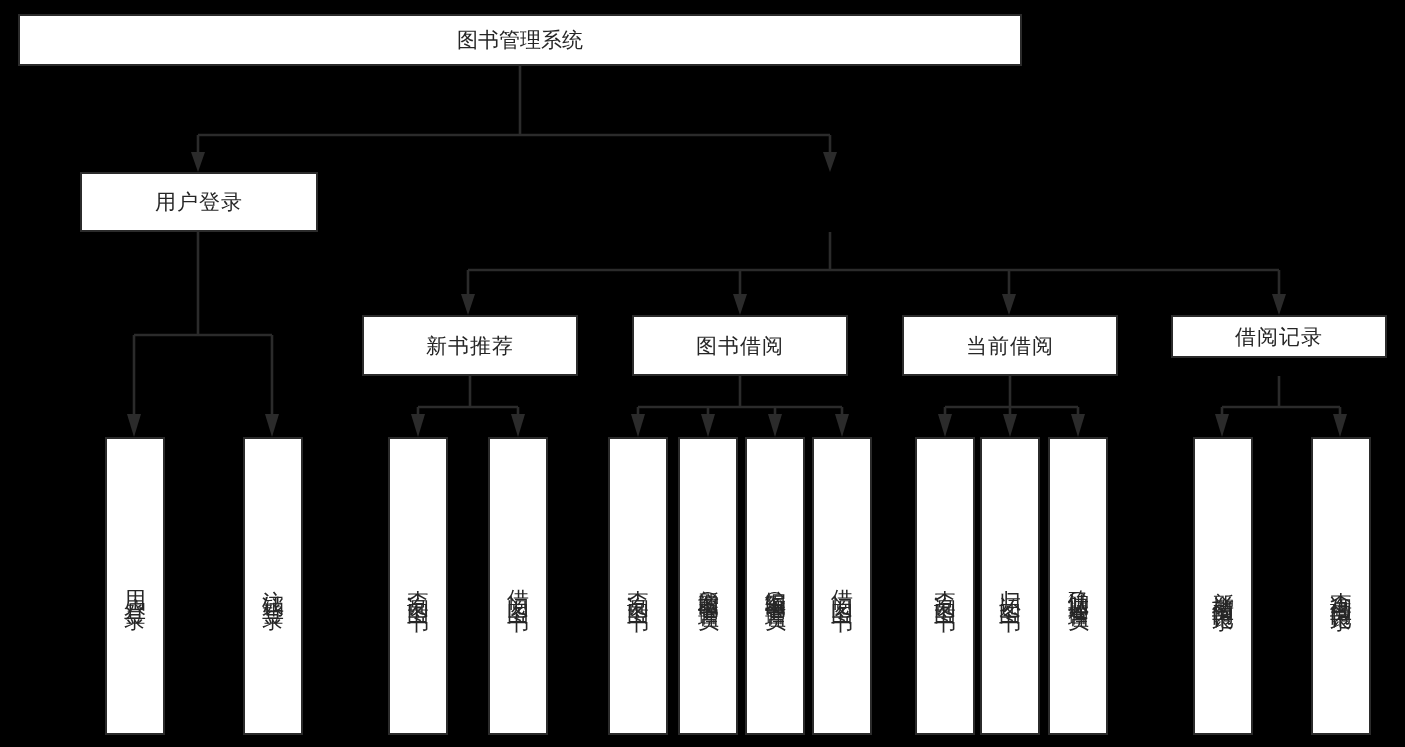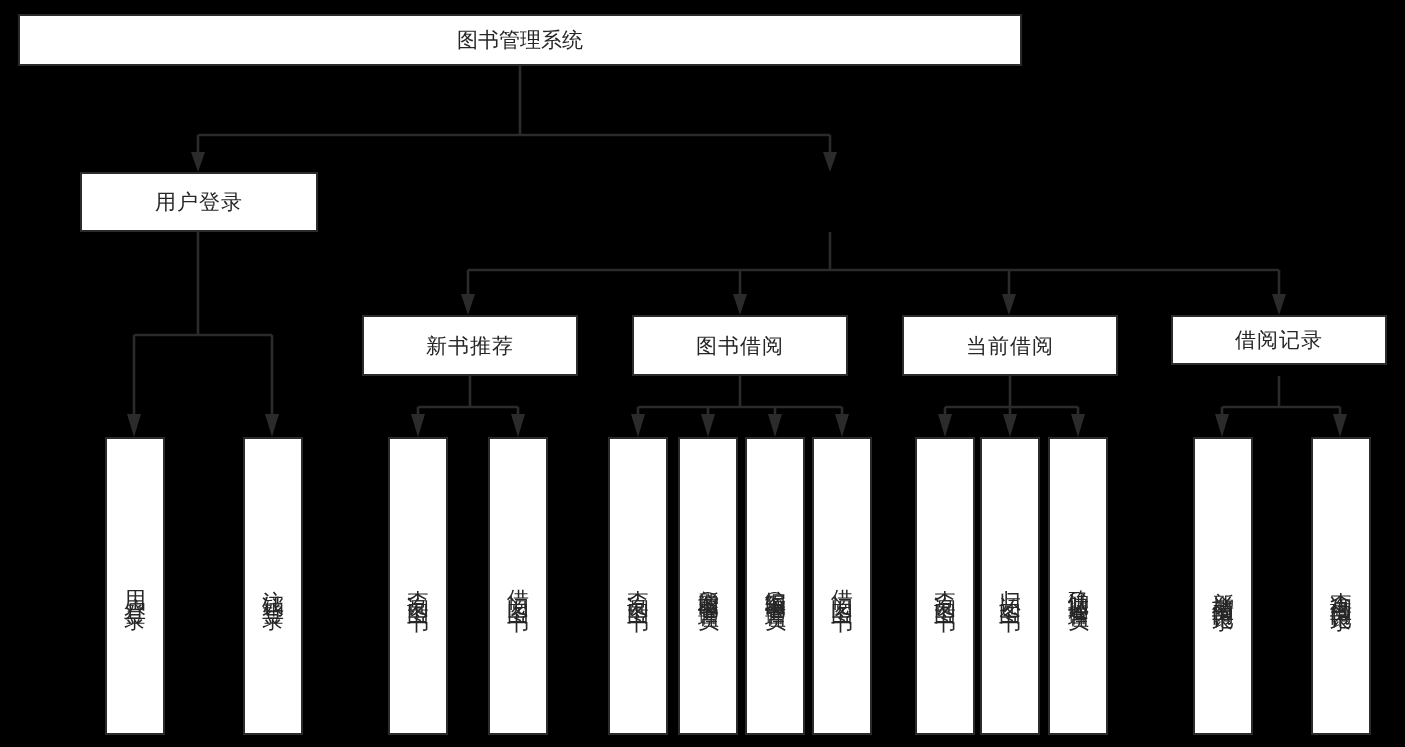--- a/index.html
+++ b/index.html
@@ -117,21 +117,21 @@
 
   <div class="box h" style="left:362px;top:315px;width:216px;height:61px;">
     <span>新书推荐</span>
   </div>
   <div class="box h" style="left:632px;top:315px;width:216px;height:61px;">
     <span>图书借阅</span>
   </div>
   <div class="box h" style="left:902px;top:315px;width:216px;height:61px;">
     <span>当前借阅</span>
   </div>
-  <div class="box h" style="left:1171px;top:315px;width:216px;height:50px;">
+  <div class="box h" style="left:1171px;top:315px;width:216px;height:43px;">
     <span>借阅记录</span>
   </div>
 
   <div class="box leaf" style="left:105px;top:437px;width:60px;height:298px;">
     <span class="leaf-txt">用户登录</span>
   </div>
   <div class="box leaf" style="left:243px;top:437px;width:60px;height:298px;">
     <span class="leaf-txt">注销登录</span>
   </div>
 

